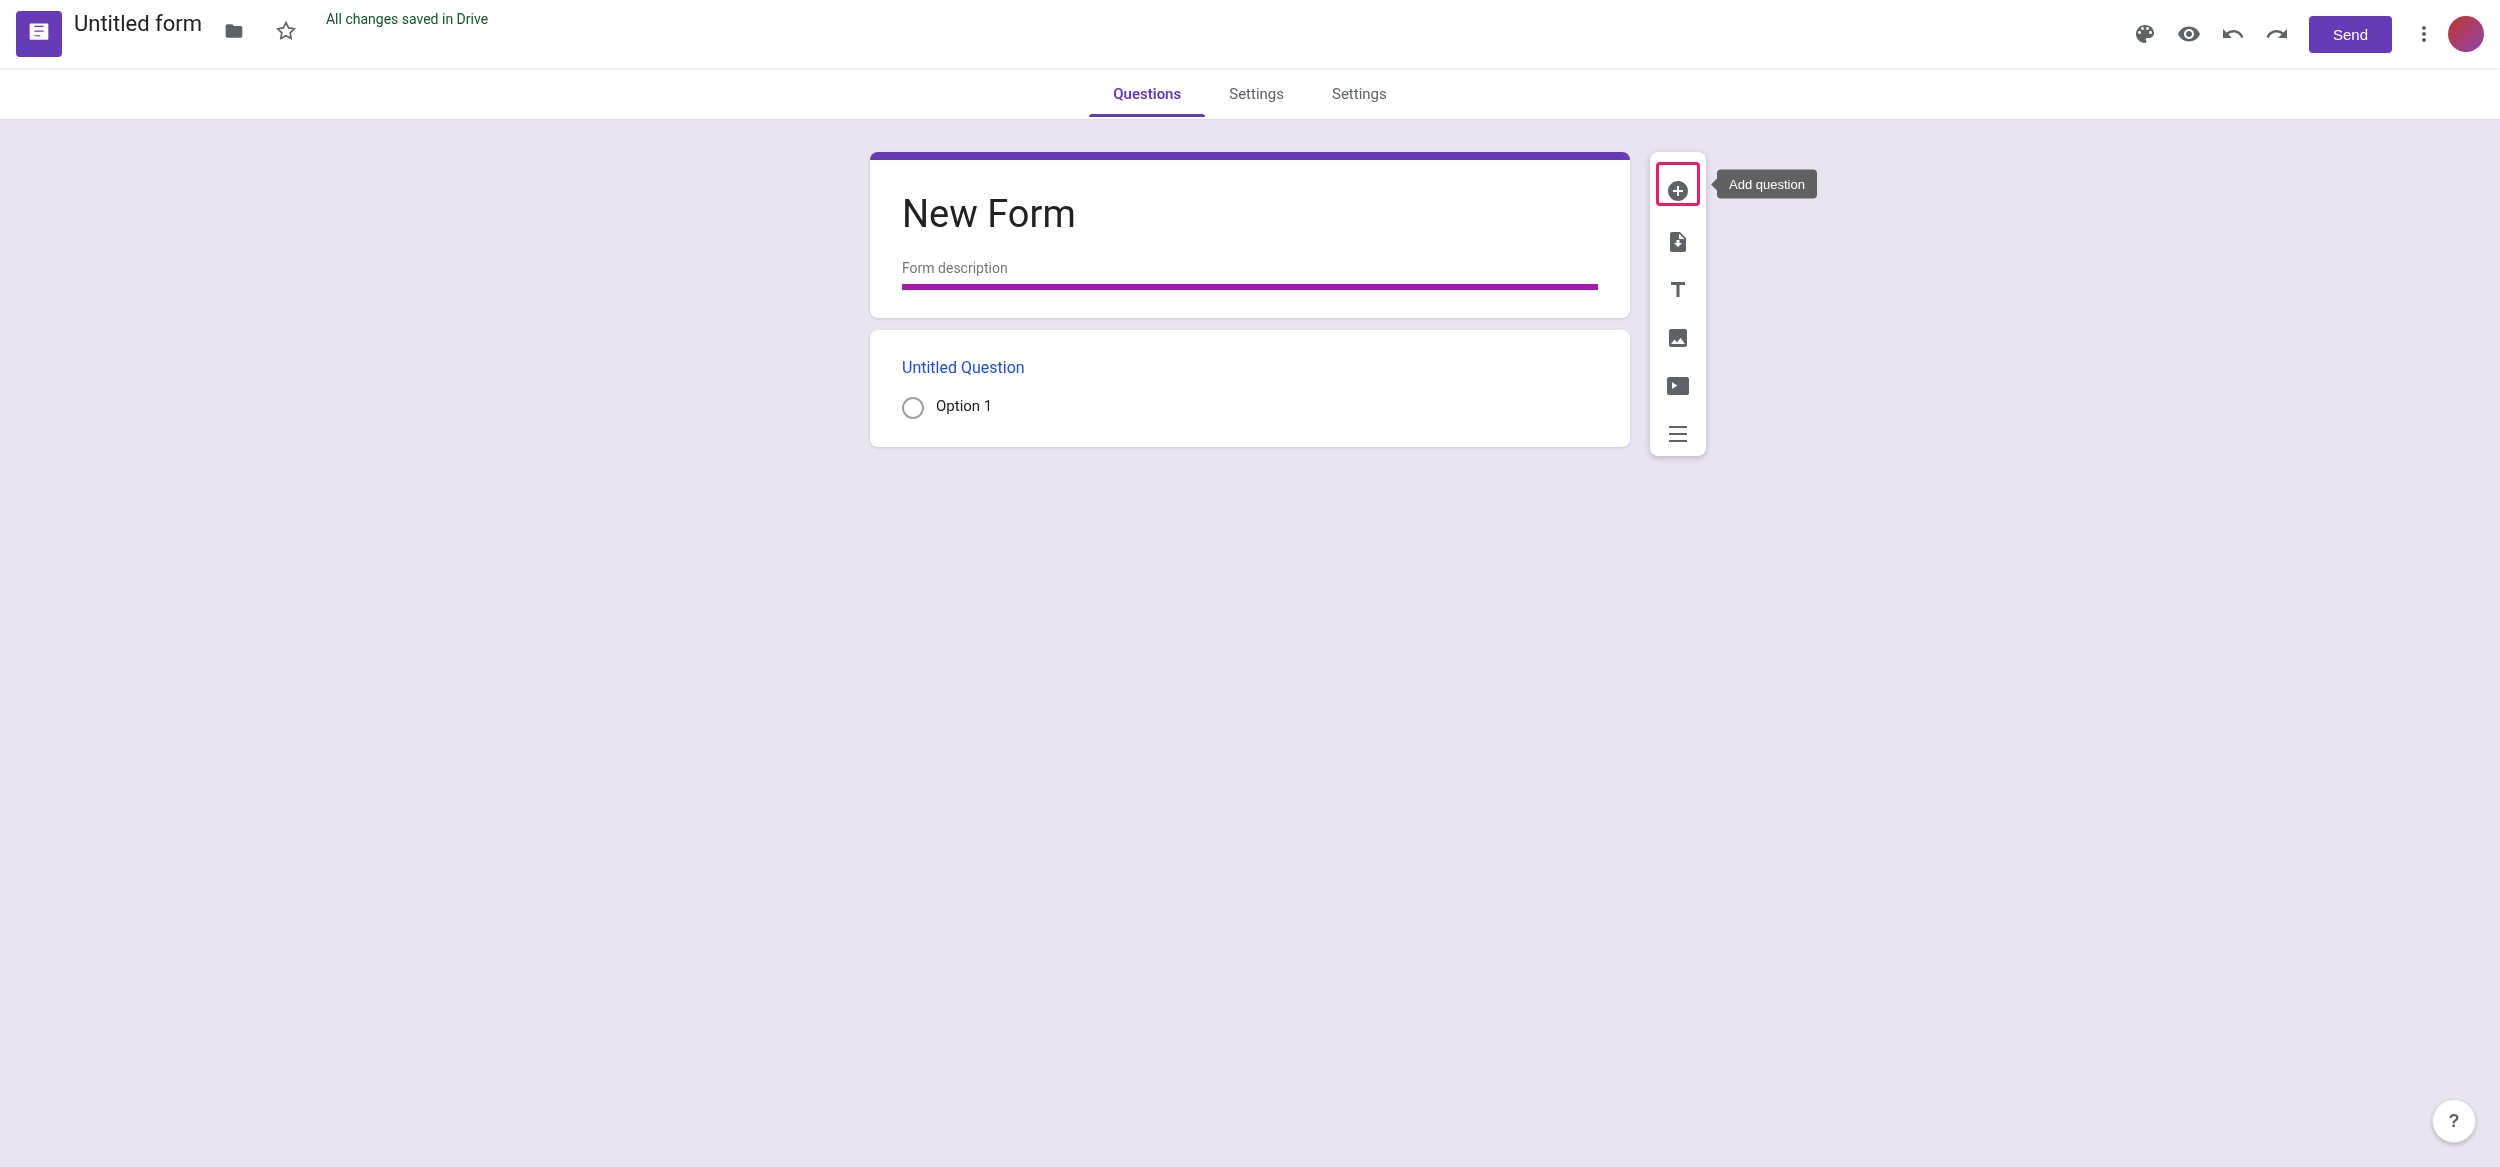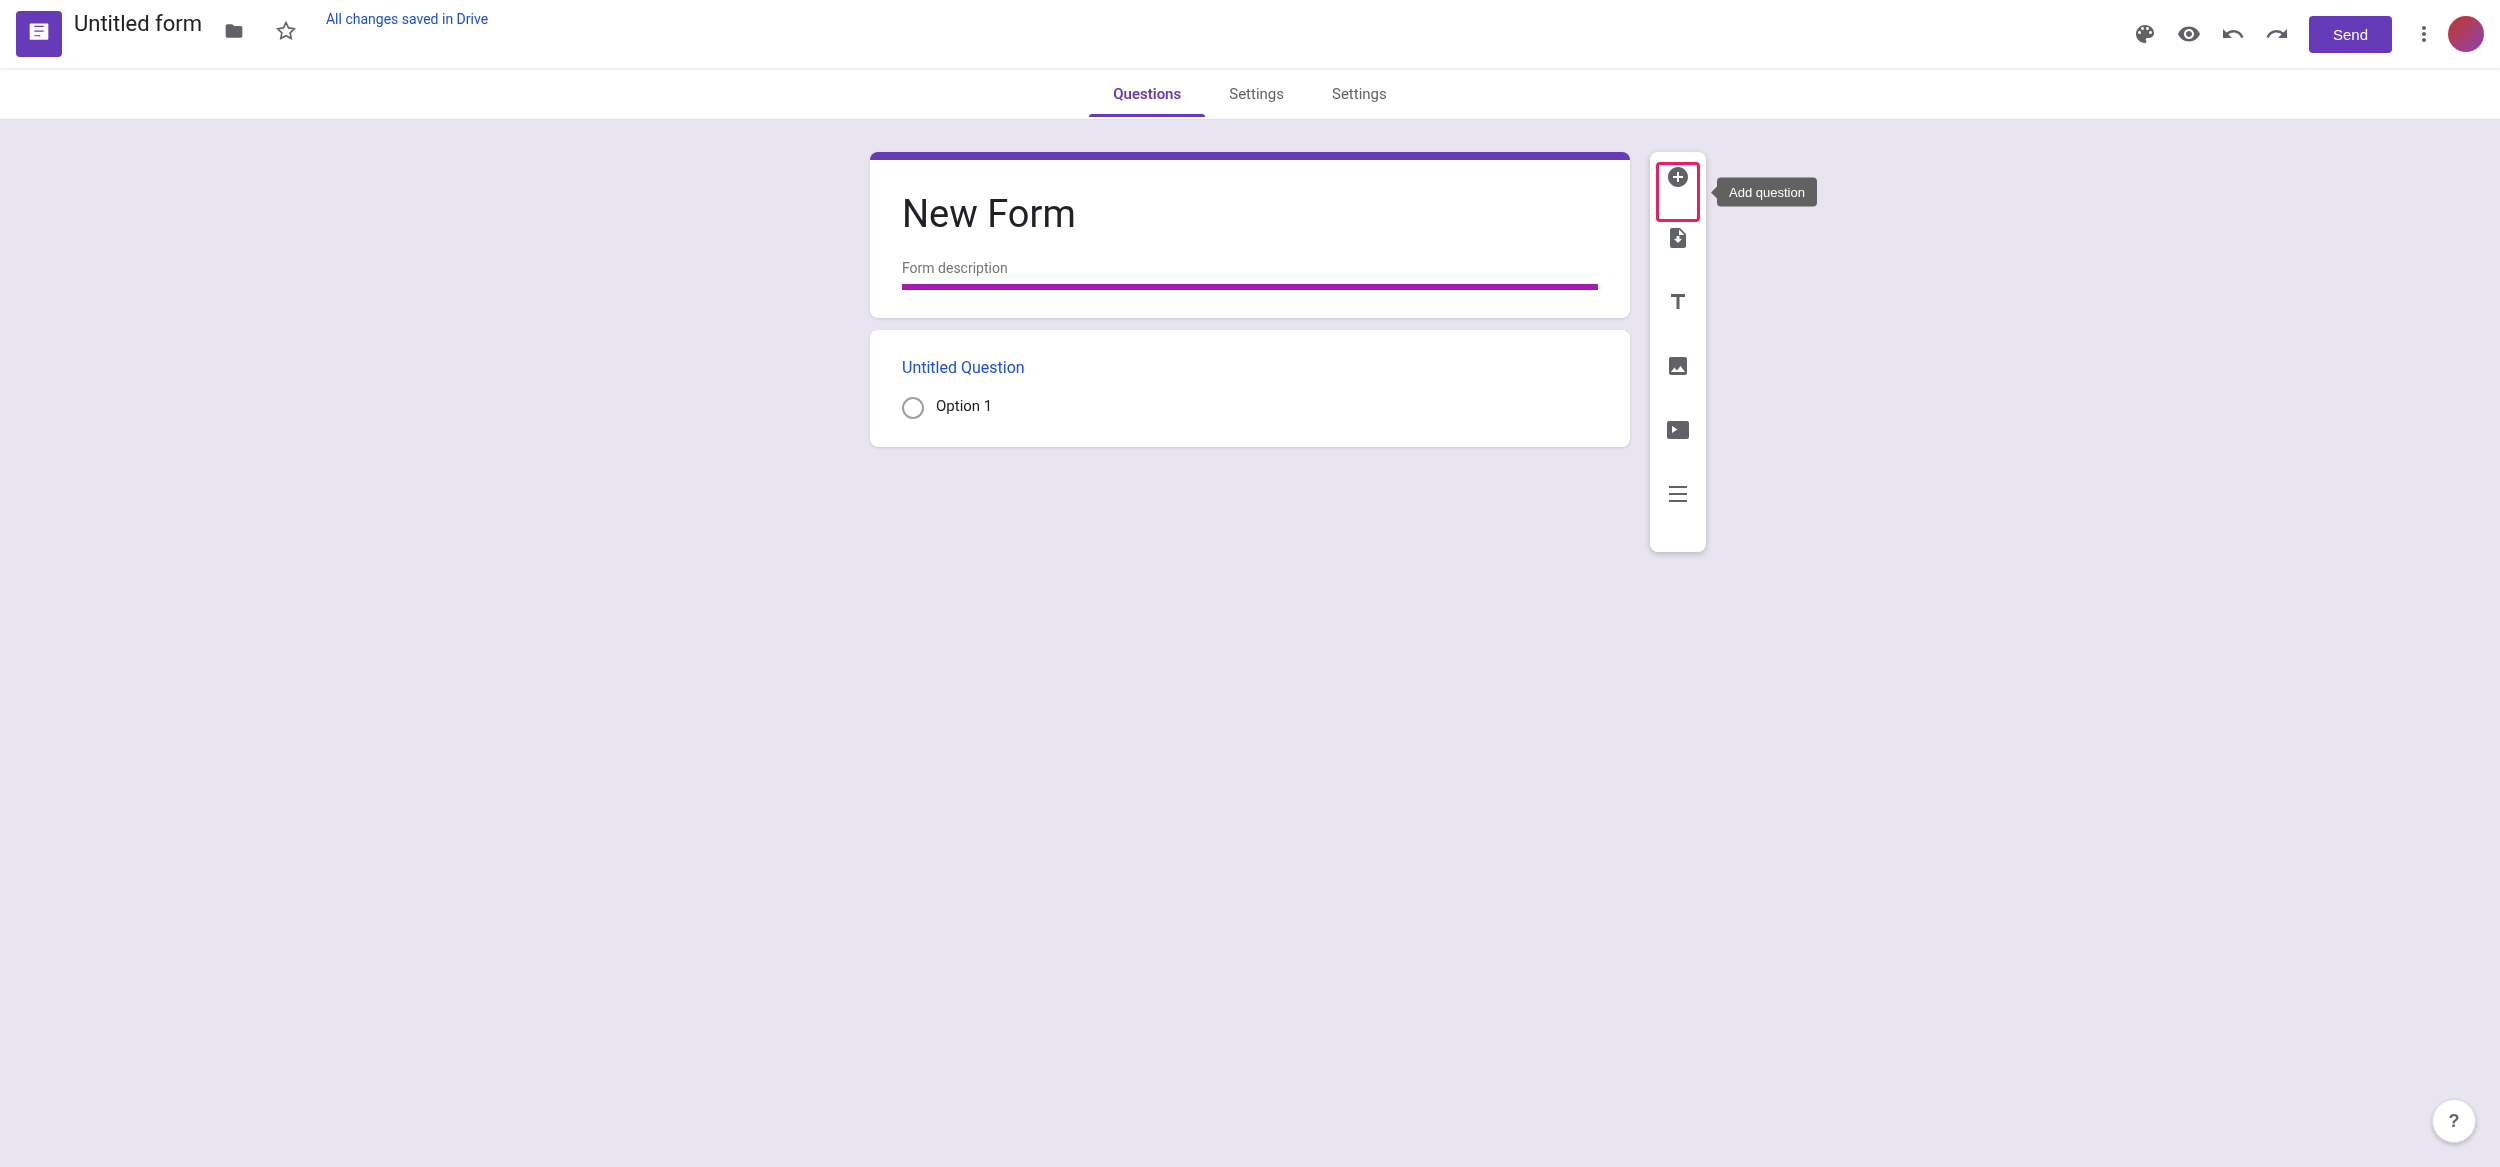--- a/index.html
+++ b/index.html
@@ -49,21 +49,21 @@
       background: transparent;
       border-radius: 50%;
       cursor: pointer;
       display: flex;
       align-items: center;
       justify-content: center;
       color: #5f6368;
     }
     .header-status {
       font-size: 14px;
-      color: #1d4ed8;
+      color: #14532d;
       margin-left: 8px;
     }
     .header-right {
       display: flex;
       align-items: center;
       gap: 4px;
     }
     .send-btn {
       background: #673ab7;
       color: white;
@@ -198,27 +198,27 @@
       border-radius: 8px;
       box-shadow: 0 2px 6px rgba(0,0,0,0.2);
       padding: 8px 0;
       display: flex;
       flex-direction: column;
       align-items: center;
       width: 56px;
     }
     .toolbar-btn {
       width: 44px;
-      height: 60px;
+      height: 44px;
       border: none;
       background: transparent;
       border-radius: 4px;
       cursor: pointer;
       display: flex;
-      align-items: flex-start;
+      align-items: flex-end;
       justify-content: center;
       color: #5f6368;
       margin: 2px 0;
       position: relative;
     }
     .toolbar-btn.highlighted {
       border: 3px solid #e91e63;
       border-radius: 4px;
     }
     .toolbar-btn svg {

